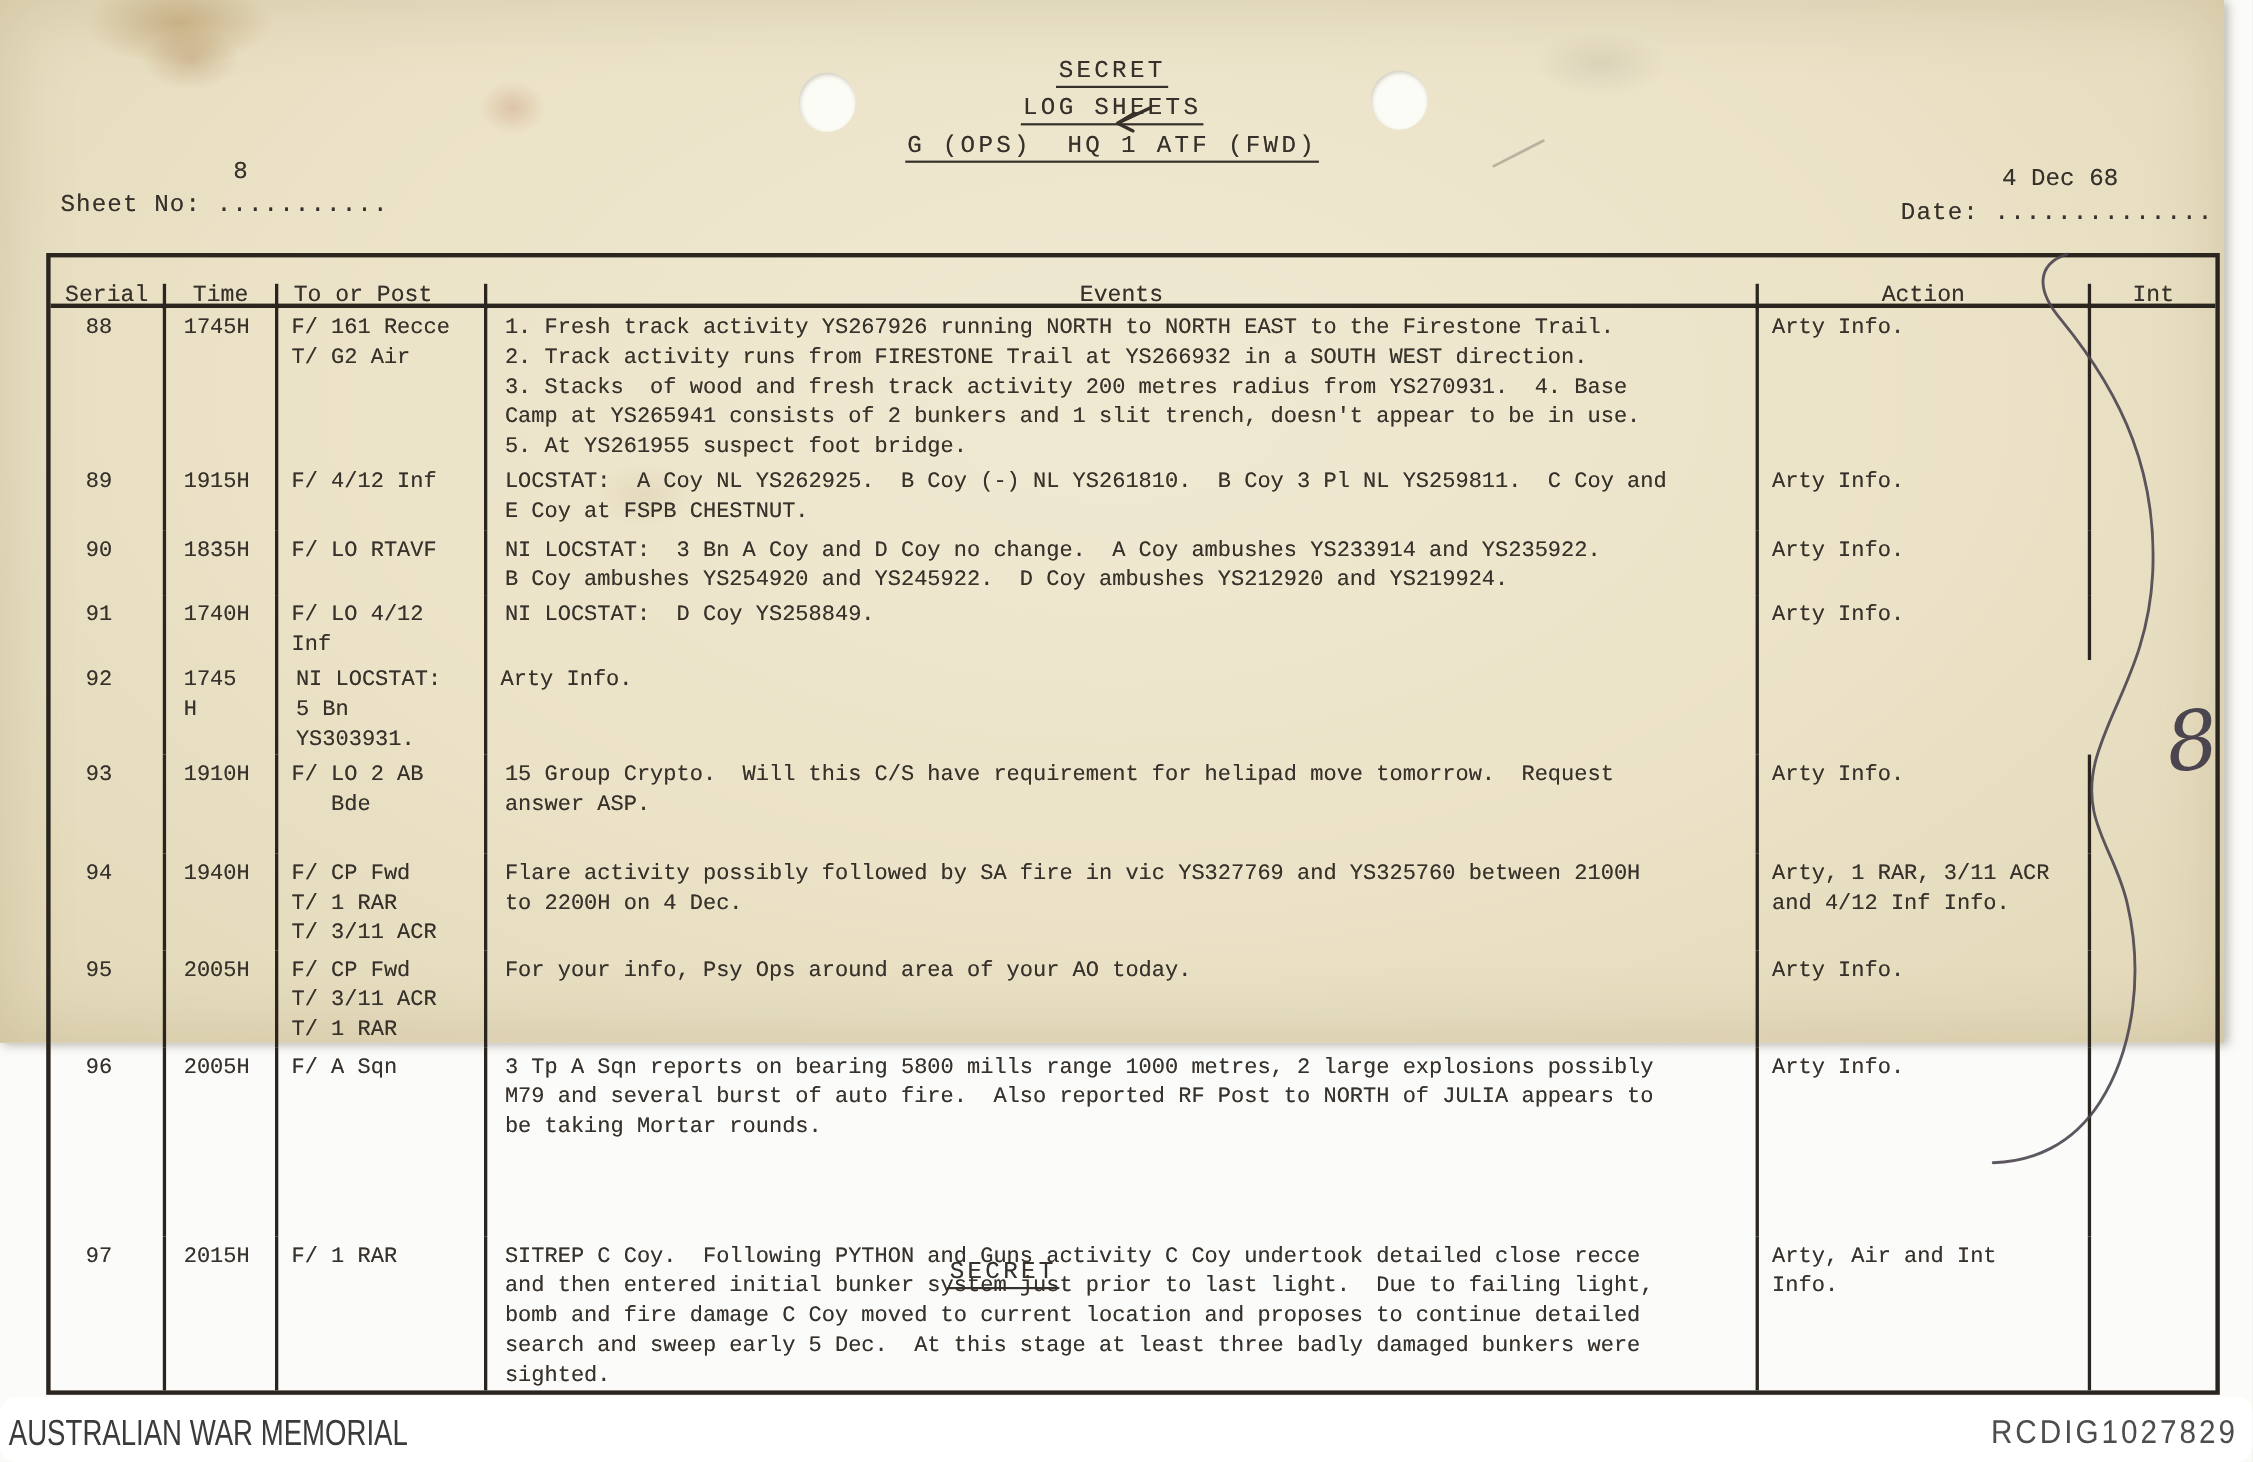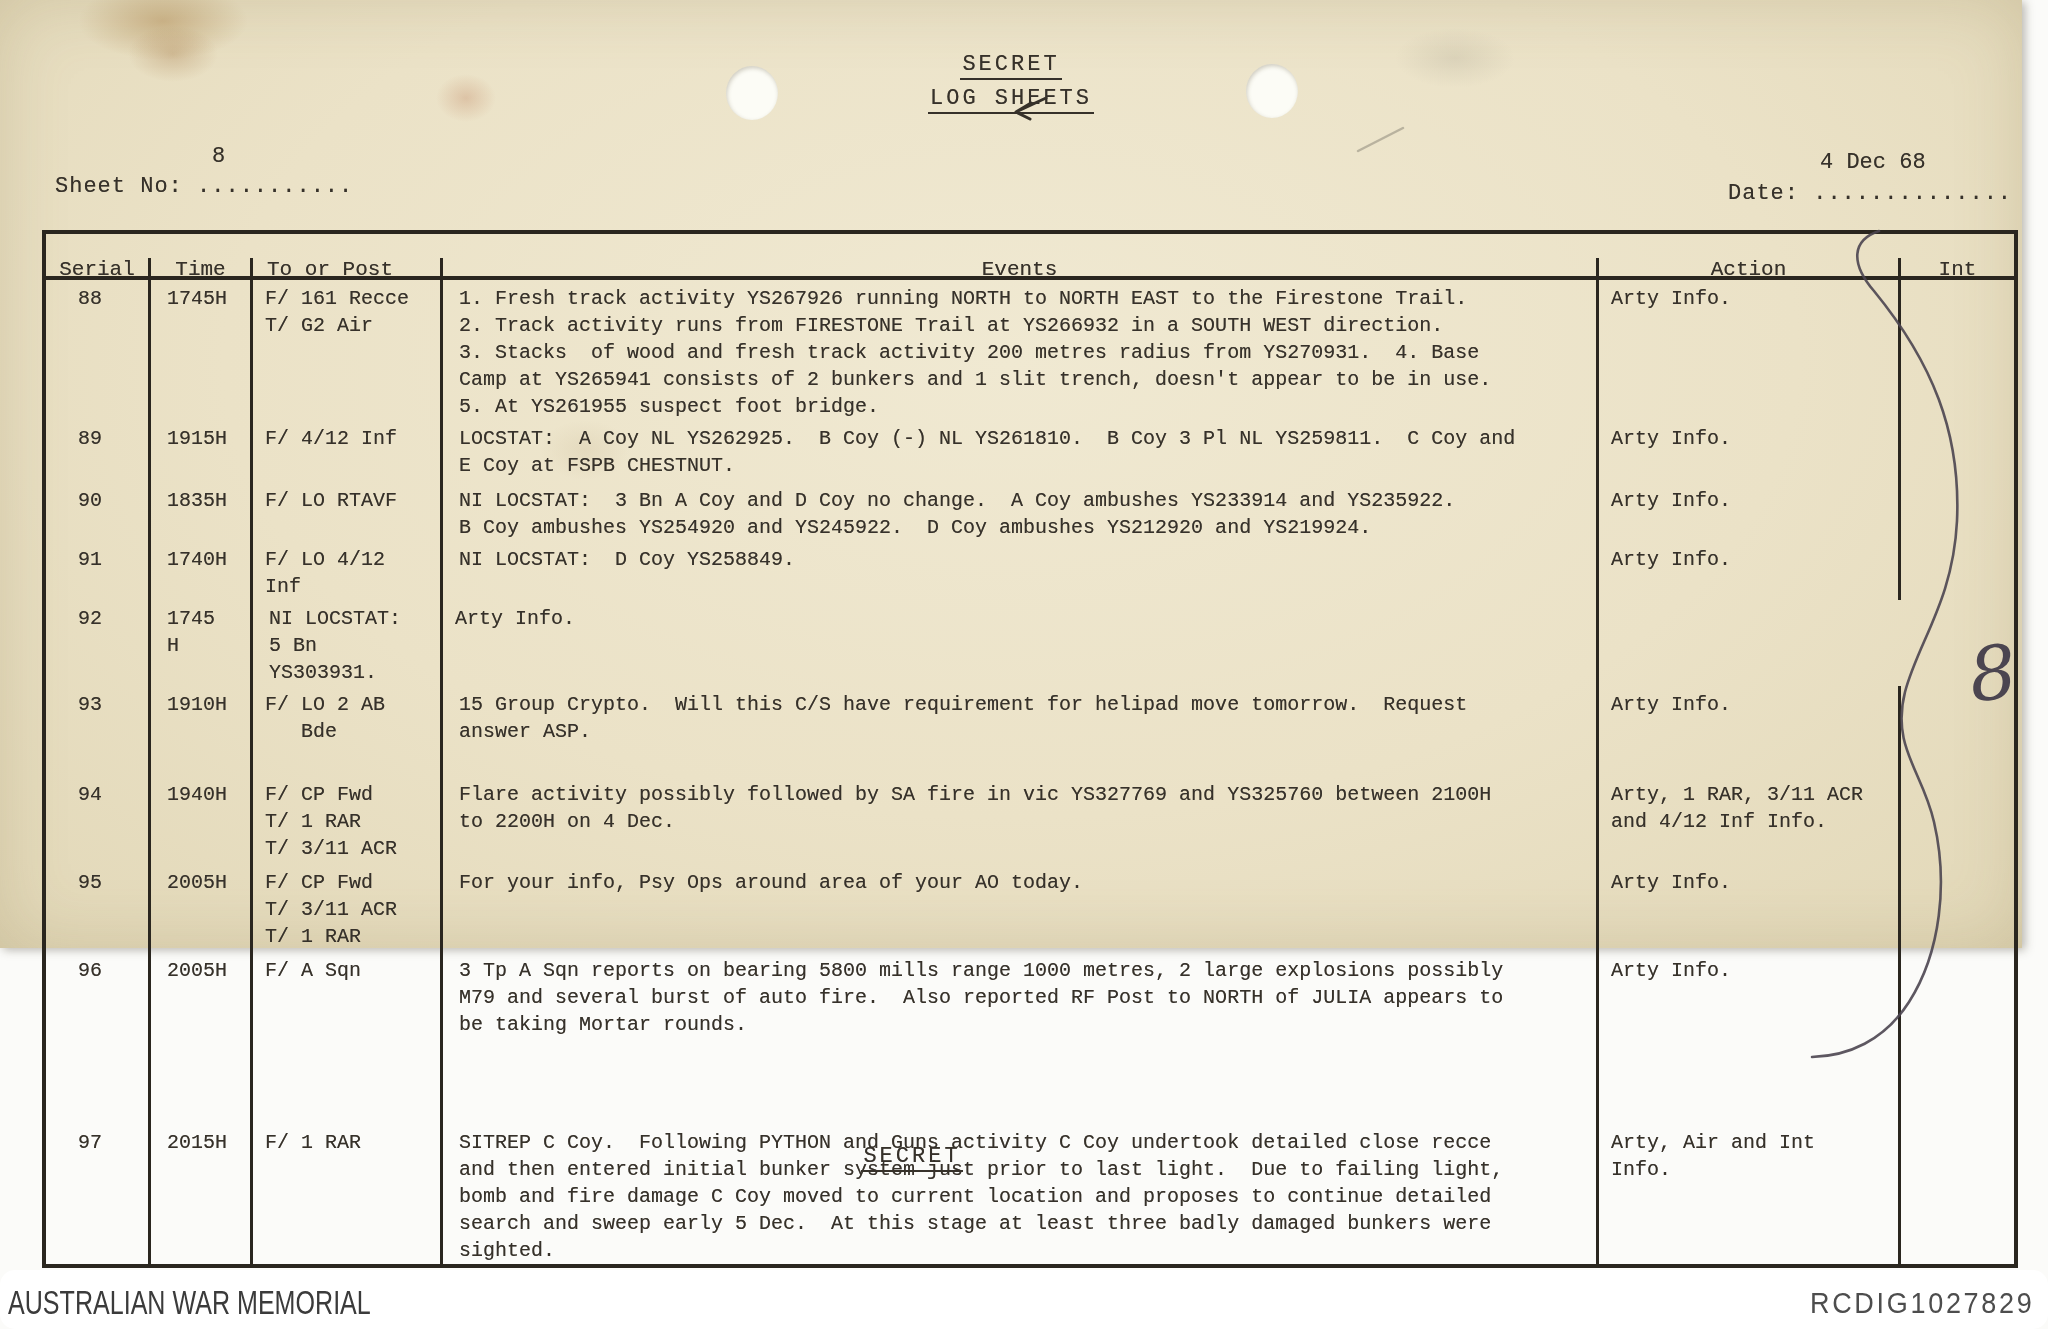--- a/index.html
+++ b/index.html
@@ -78,20 +78,21 @@
     <div class="stain s2"></div>
     <div class="stain s3"></div>
     <div class="stain s4"></div>
     <div class="stain s5"></div>
     <div class="hole h1"></div>
     <div class="hole h2"></div>
 
     <div class="heading-block">
       <div class="h-line typ"><span>SECRET</span></div>
       <div class="h-line typ"><span>LOG SHEETS</span></div>
+      <div class="h-line typ"><span>G (OPS)  HQ 1 ATF (FWD)</span></div>
     </div>
 
     <div class="sheet-no-value typ">8</div>
     <div class="sheet-no-line typ"><span>Sheet No:</span> <span>...........</span></div>
 
     <div class="date-value typ">4 Dec 68</div>
     <div class="date-line typ"><span>Date:</span> <span>..............</span></div>
 
     <div class="logtable">
       <div class="thead">

